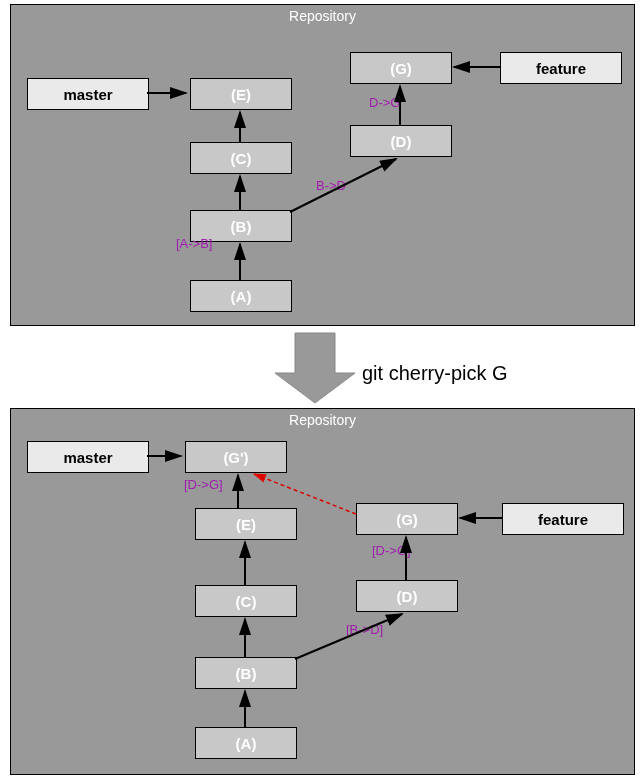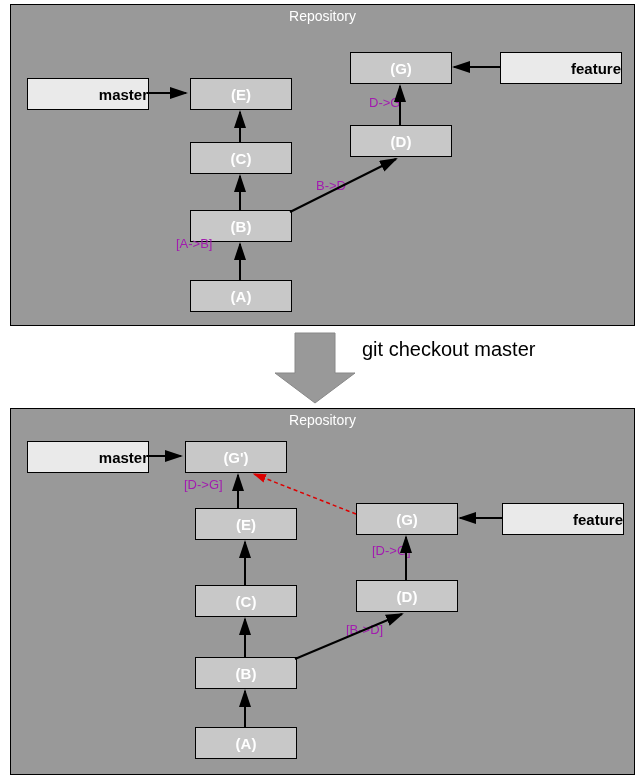--- a/index.html
+++ b/index.html
@@ -45,21 +45,21 @@
     position: absolute;
     width: 120px;
     height: 30px;
     background: #eaeaea;
     border: 1px solid #000;
     color: #000;
     font-weight: bold;
     font-size: 15px;
     display: flex;
     align-items: center;
-    justify-content: flex-end;
+    justify-content: center;
   }
   .edge-label {
     position: absolute;
     color: #a21caf;
     font-size: 13px;
     white-space: nowrap;
   }
   .cmd {
     position: absolute;
     color: #000;
@@ -130,21 +130,21 @@
 
     <line x1="147" y1="93" x2="186" y2="93" stroke="#000" stroke-width="2" marker-end="url(#ah)"></line>
 
     <line x1="500" y1="67" x2="454" y2="67" stroke="#000" stroke-width="2" marker-end="url(#ah)"></line>
   </svg>
 
   <svg class="overlay" width="643" height="777">
     <path d="M295 333 L335 333 L335 373 L355 373 L315 403 L275 373 L295 373 Z" fill="#999" stroke="#888" stroke-width="1"></path>
   </svg>
 
-  <div class="cmd" style="left:362px; top:338px;">git checkout master</div>
+  <div class="cmd" style="left:362px; top:362px;">git cherry-pick G</div>
 
   <div class="repo" style="left:10px; top:408px; width:623px; height:365px;">
     <div class="repo-title">Repository</div>
   </div>
 
   <div class="commit" style="left:195px; top:727px;">
       <span>(A)</span>
     </div>
   <div class="commit" style="left:195px; top:657px;">
       <span>(B)</span>

